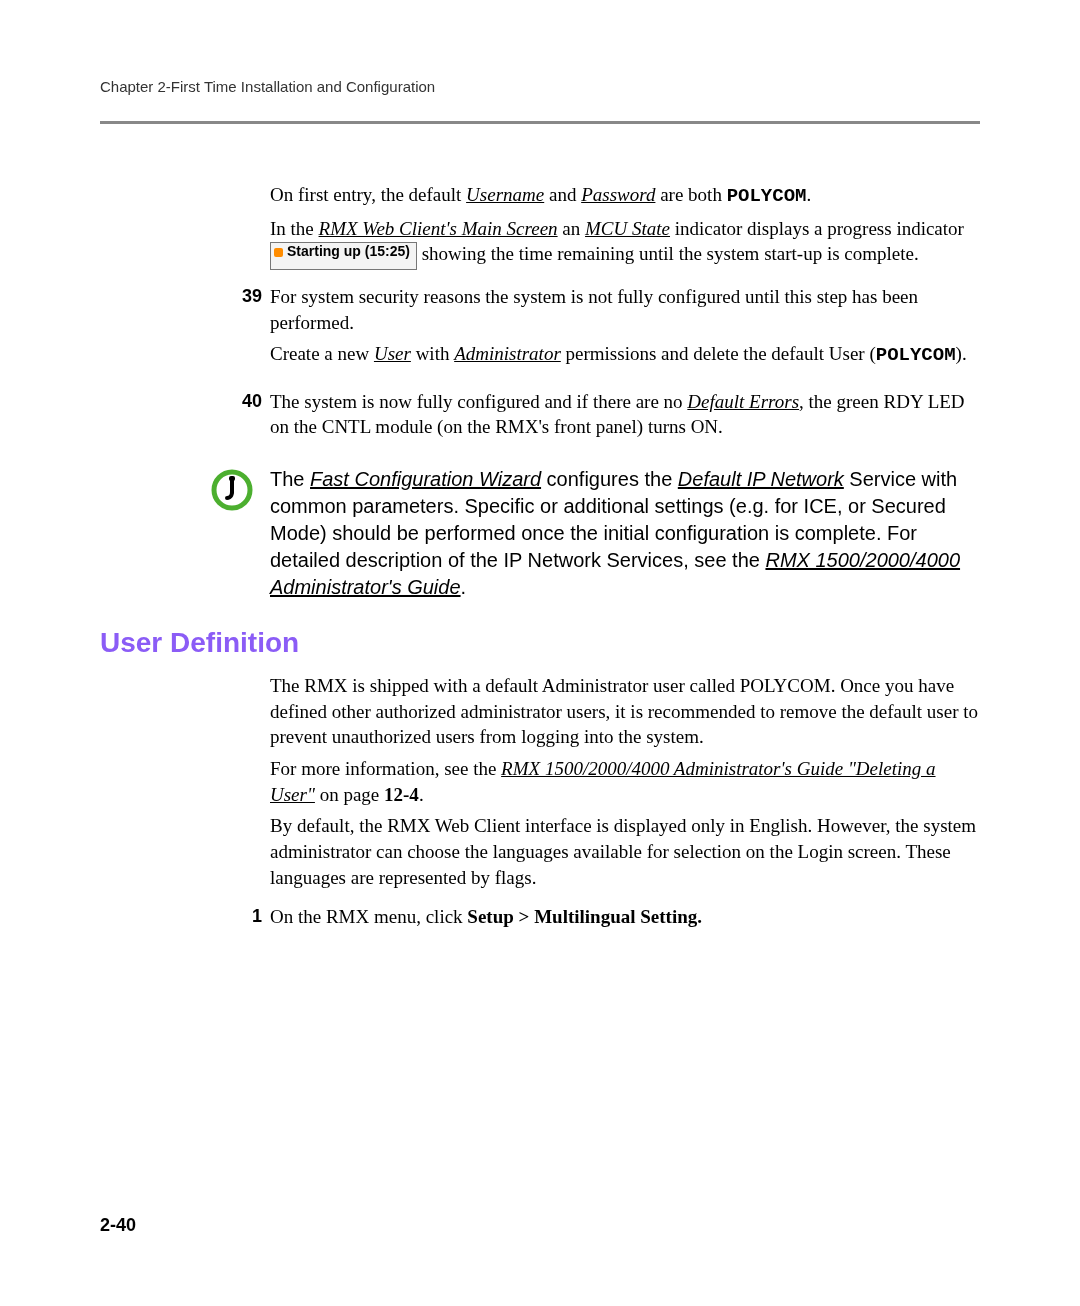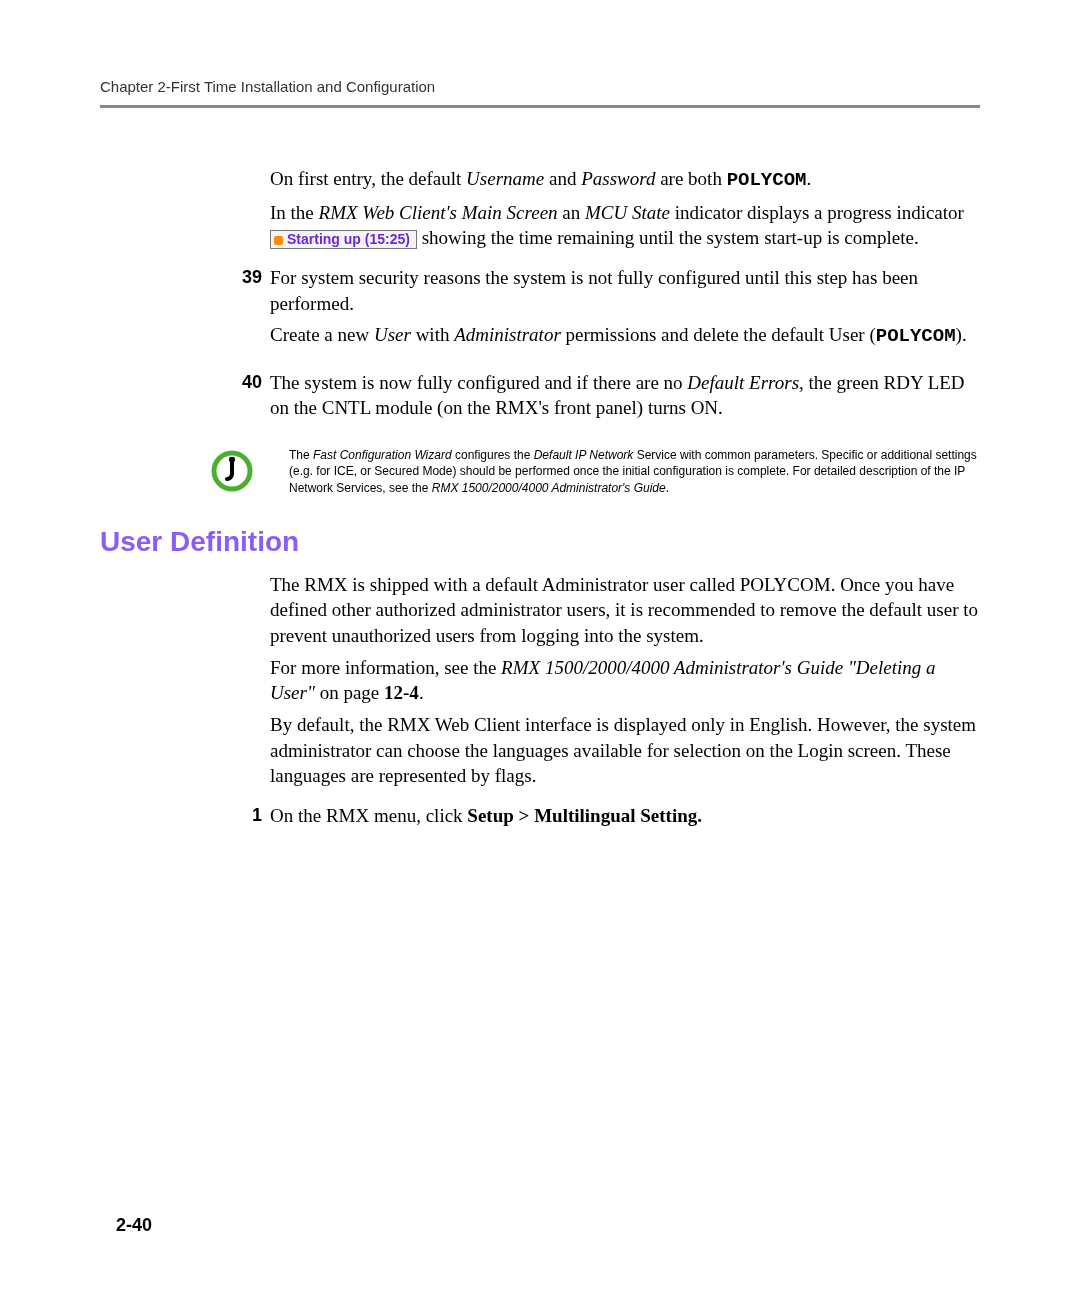--- a/index.html
+++ b/index.html
@@ -13,36 +13,36 @@
     width: 1080px;
     height: 1306px;
     position: relative;
     box-sizing: border-box;
     padding: 78px 100px 60px 100px;
   }
   .running-header {
     font-family: Arial, Helvetica, sans-serif;
     font-size: 15px;
     color: #333;
-    margin-bottom: 10px;
+    margin-bottom: 26px;
   }
   .rule {
     border: none;
     border-top: 3px solid #888;
     margin: 0 0 58px 0;
   }
   .content-block {
     margin-left: 170px;
     font-size: 19px;
     line-height: 1.35;
   }
   .content-block p {
     margin: 0 0 6px 0;
   }
-  .italic { font-style: italic; }
+  .italic { font-style: italic; text-decoration: underline; }
   .bold { font-weight: bold; }
   .mono { font-family: "Courier New", Courier, monospace; font-weight: bold; }
   .numitem {
     display: flex;
     align-items: flex-start;
     margin-top: 14px;
   }
   .numitem .num {
     font-family: Arial, Helvetica, sans-serif;
     font-weight: bold;
@@ -53,25 +53,25 @@
     text-align: right;
     padding-right: 8px;
     box-sizing: border-box;
   }
   .numitem .body {
     flex: 1;
   }
   .progress-indicator {
     display: inline-block;
     border: 1px solid #777;
-    padding: 1px 6px 2px 3px;
+    padding: 1px 6px 11px 3px;
     font-family: Arial, Helvetica, sans-serif;
     font-size: 14px;
     font-weight: bold;
-    color: #6d28d9;
+    color: #000000;
     vertical-align: middle;
     background: #f4f4f4;
     line-height: 1;
   }
   .progress-indicator .dot {
     display:inline-block;
     width:9px;height:9px;
     background:#ff8c00;
     border-radius:2px;
     margin-right:4px;
@@ -84,40 +84,38 @@
   }
   .note-icon {
     width: 44px;
     flex: 0 0 44px;
     margin-right: 16px;
     margin-top: 2px;
   }
   .note-text {
     flex: 1;
     font-family: Arial, Helvetica, sans-serif;
-    font-size: 12px;
+    font-size: 20px;
     line-height: 1.35;
     color: #000;
-    margin-left: 19px;
   }
   h2.section {
     font-family: Arial, Helvetica, sans-serif;
     color: #8b5cf6;
     font-size: 28px;
     font-weight: bold;
     margin: 22px 0 14px 0;
   }
   .page-number {
     position: absolute;
     bottom: 70px;
     left: 100px;
     font-family: Arial, Helvetica, sans-serif;
     font-weight: bold;
     font-size: 18px;
-    margin-left: 16px;
   }
 </style>
 </head>
 <body>
 
 <div class="page">
 
   <div class="running-header">Chapter 2-First Time Installation and Configuration</div>
   <hr class="rule">
 

